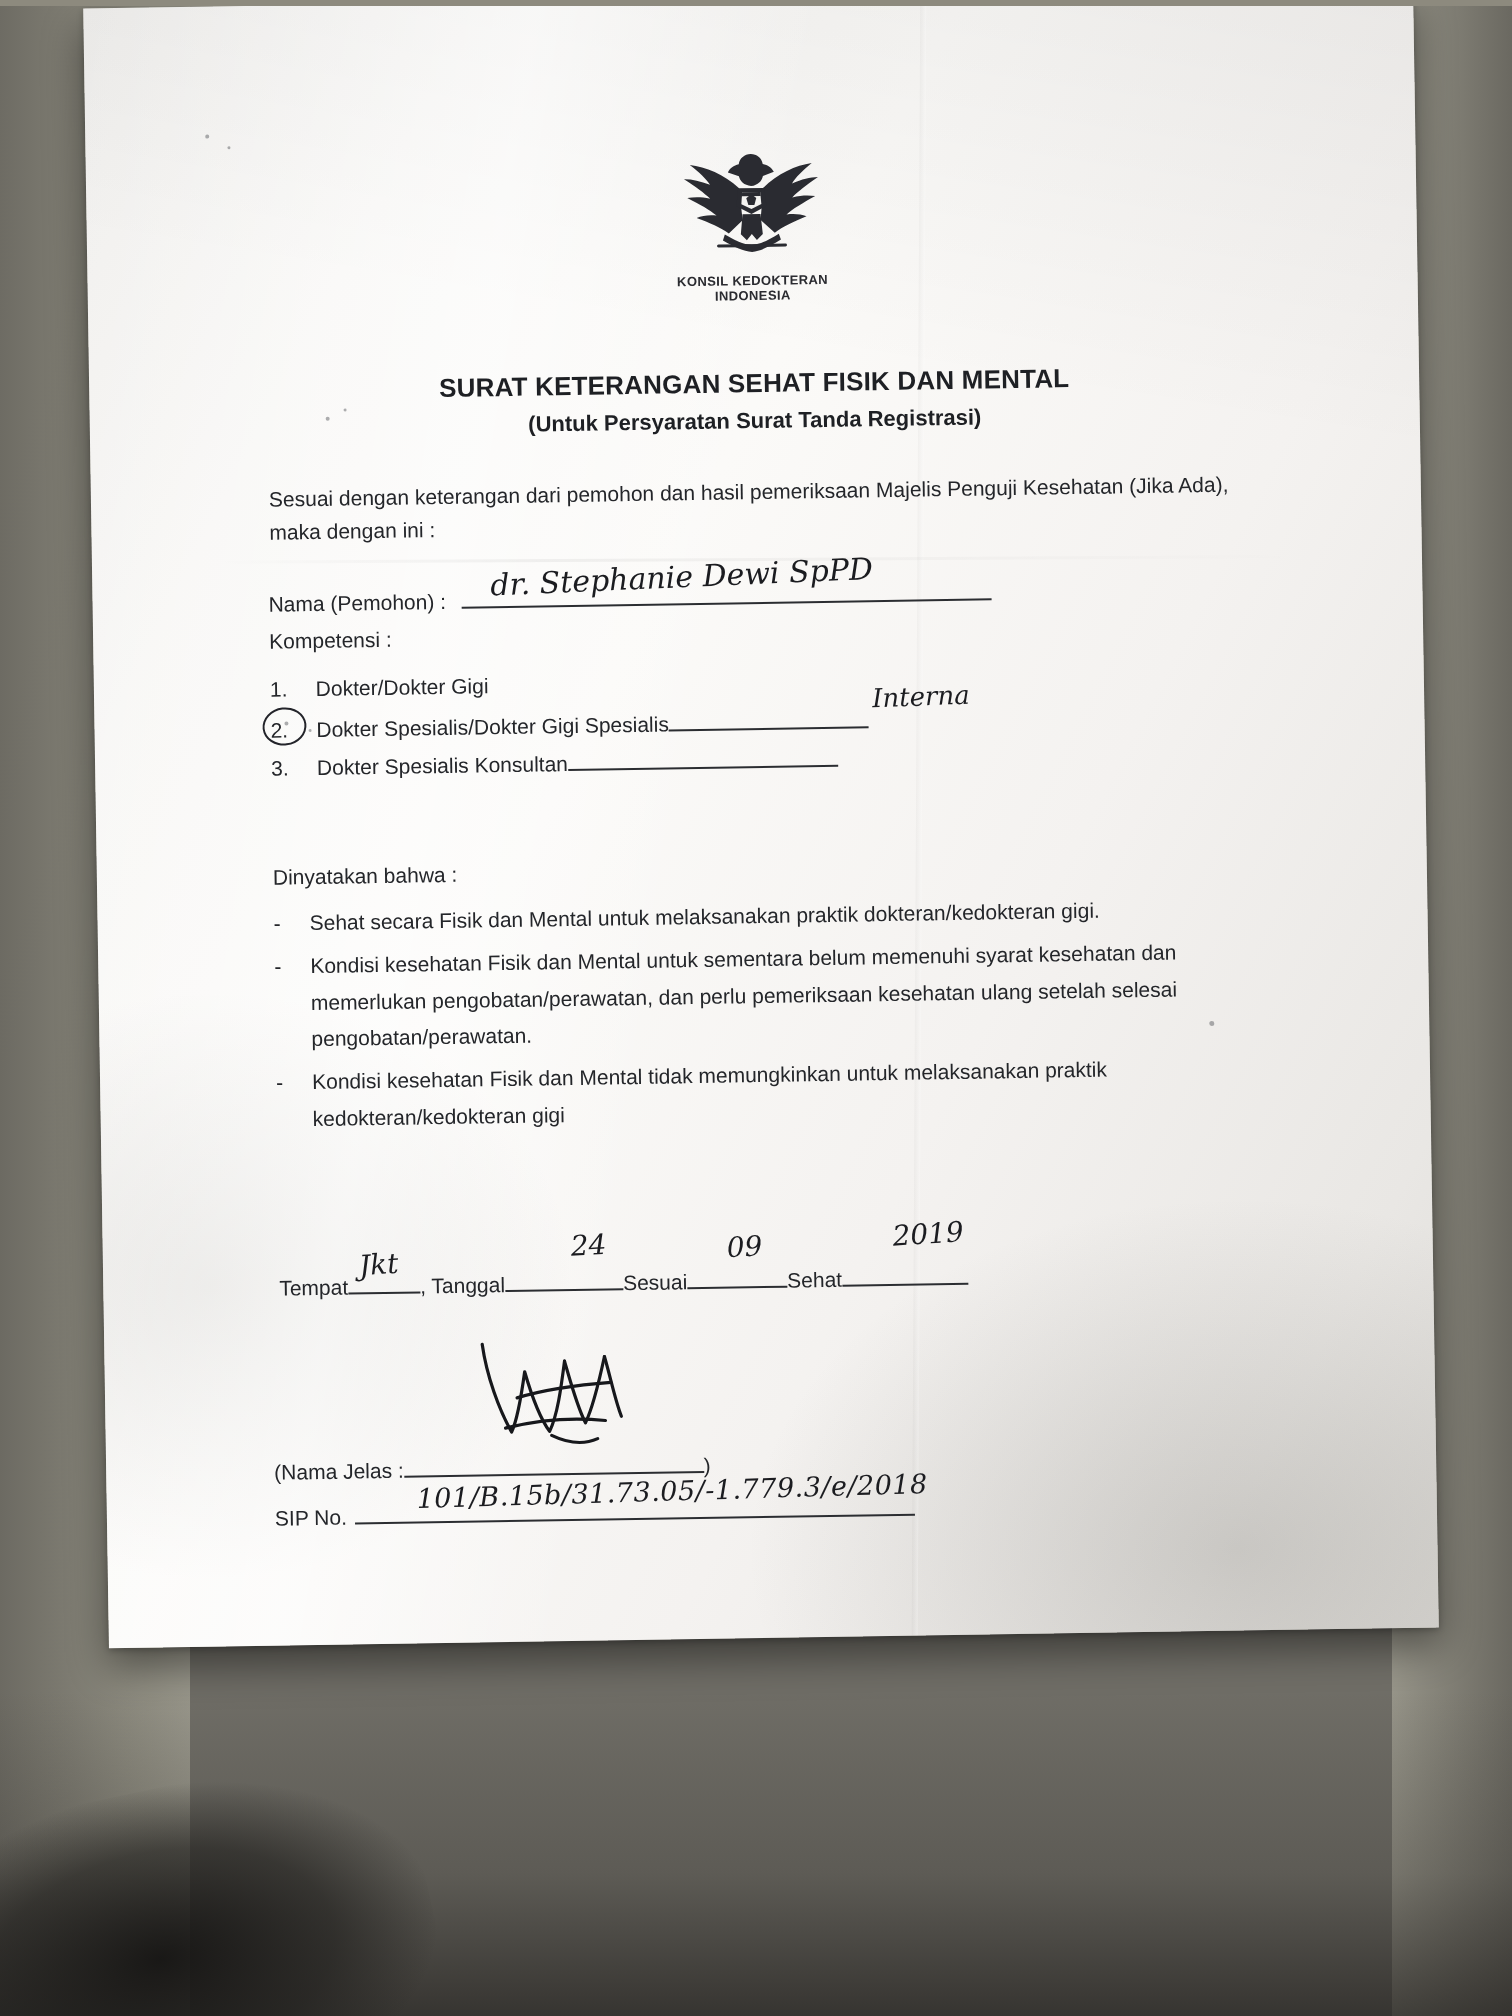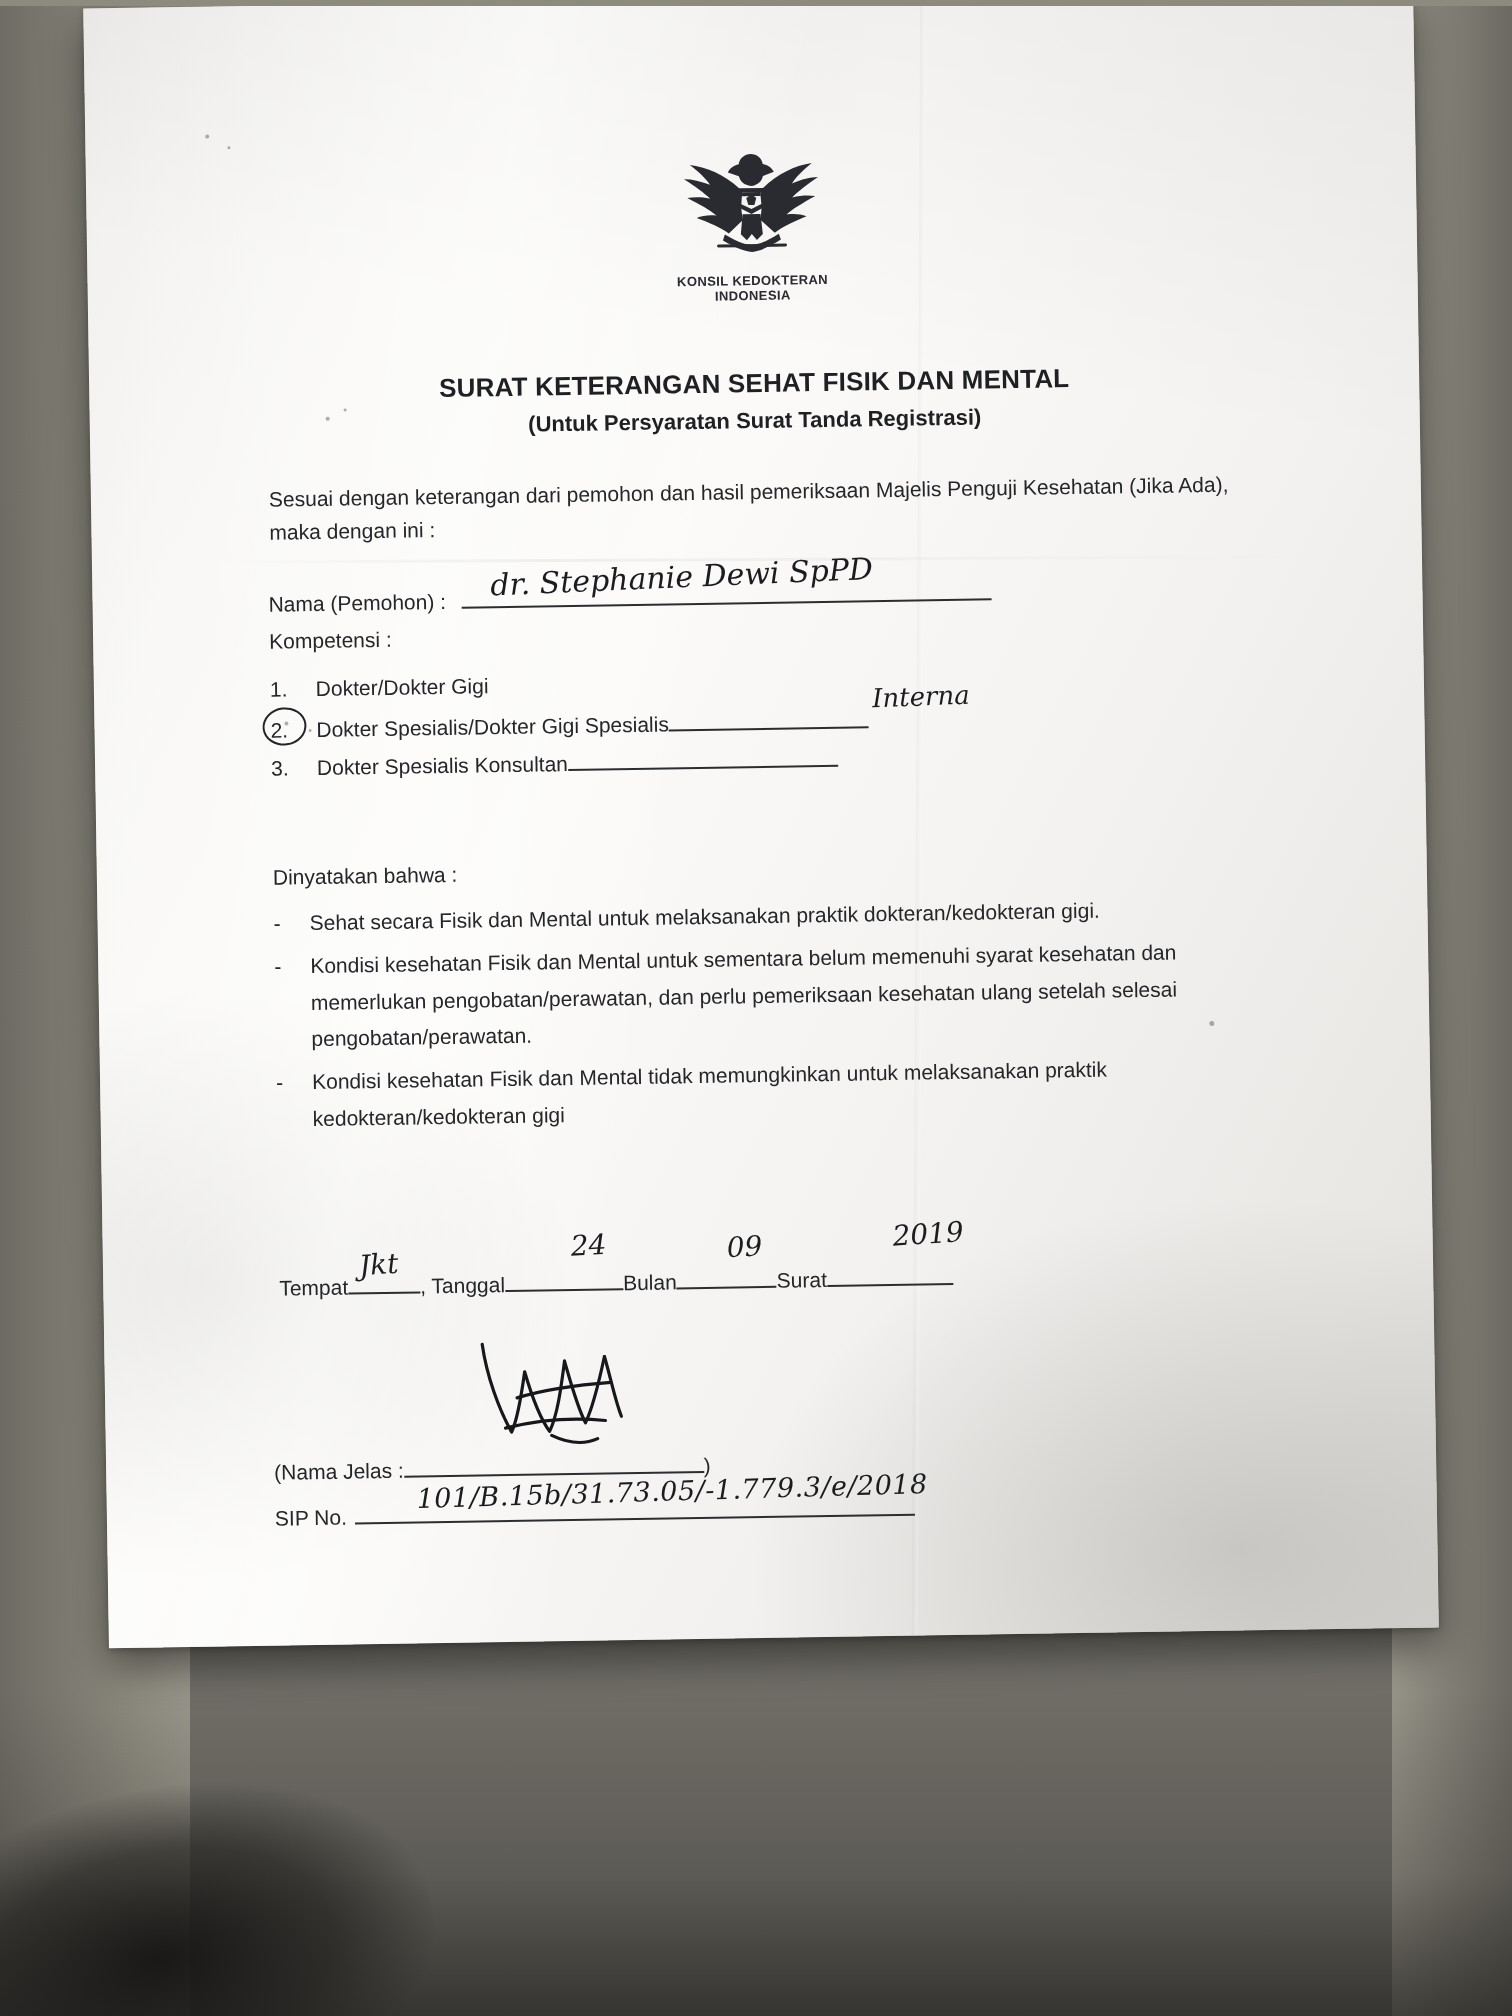--- a/index.html
+++ b/index.html
@@ -347,21 +347,21 @@
           <span class="dash">-</span>
           <span class="txt">Kondisi kesehatan Fisik dan Mental untuk sementara belum memenuhi syarat kesehatan dan memerlukan pengobatan/perawatan, dan perlu pemeriksaan kesehatan ulang setelah selesai pengobatan/perawatan.</span>
         </div>
         <div class="bullet">
           <span class="dash">-</span>
           <span class="txt">Kondisi kesehatan Fisik dan Mental tidak memungkinkan untuk melaksanakan praktik kedokteran/kedokteran gigi</span>
         </div>
       </div>
 
       <div class="place-row">
-        <span>Tempat</span><span class="rule" style="width:72px;"></span><span>, Tanggal</span><span class="rule" style="width:118px;"></span><span>Bulan</span><span class="rule" style="width:100px;"></span><span>Surat</span><span class="rule" style="width:126px;"></span>
+        <span>Tempat</span><span class="rule" style="width:72px;"></span><span>, Tanggal</span><span class="rule" style="width:118px;"></span><span>Sesuai</span><span class="rule" style="width:100px;"></span><span>Sehat</span><span class="rule" style="width:126px;"></span>
       </div>
       <div class="hand" style="left:256px; top:1244px; font-size:28px; transform:rotate(-3deg);">Jkt</div>
       <div class="hand" style="left:468px; top:1228px; font-size:28px; transform:rotate(-2deg);">24</div>
       <div class="hand" style="left:624px; top:1232px; font-size:28px; transform:rotate(-2deg);">09</div>
       <div class="hand" style="left:790px; top:1222px; font-size:28px; transform:rotate(-3deg);">2019</div>
 
       <div class="signature">
         <svg width="240" height="130" viewBox="0 0 240 130" aria-hidden="true">
           <g fill="none" stroke="#17181c" stroke-width="3.2" stroke-linecap="round" stroke-linejoin="round">
             <path d="M18 12 C22 44 34 78 46 100 C52 88 56 66 60 40 C66 62 74 86 84 100 C92 84 96 58 100 30"></path>

